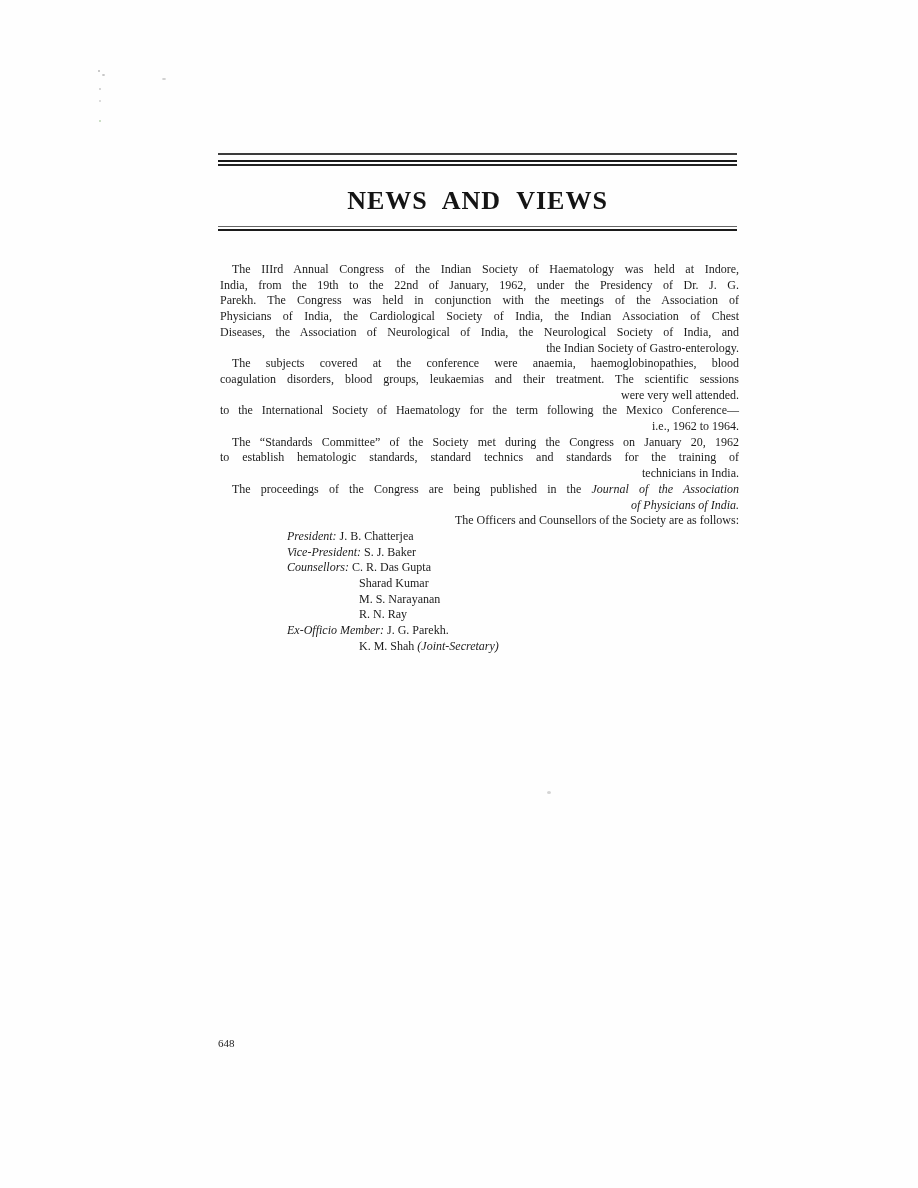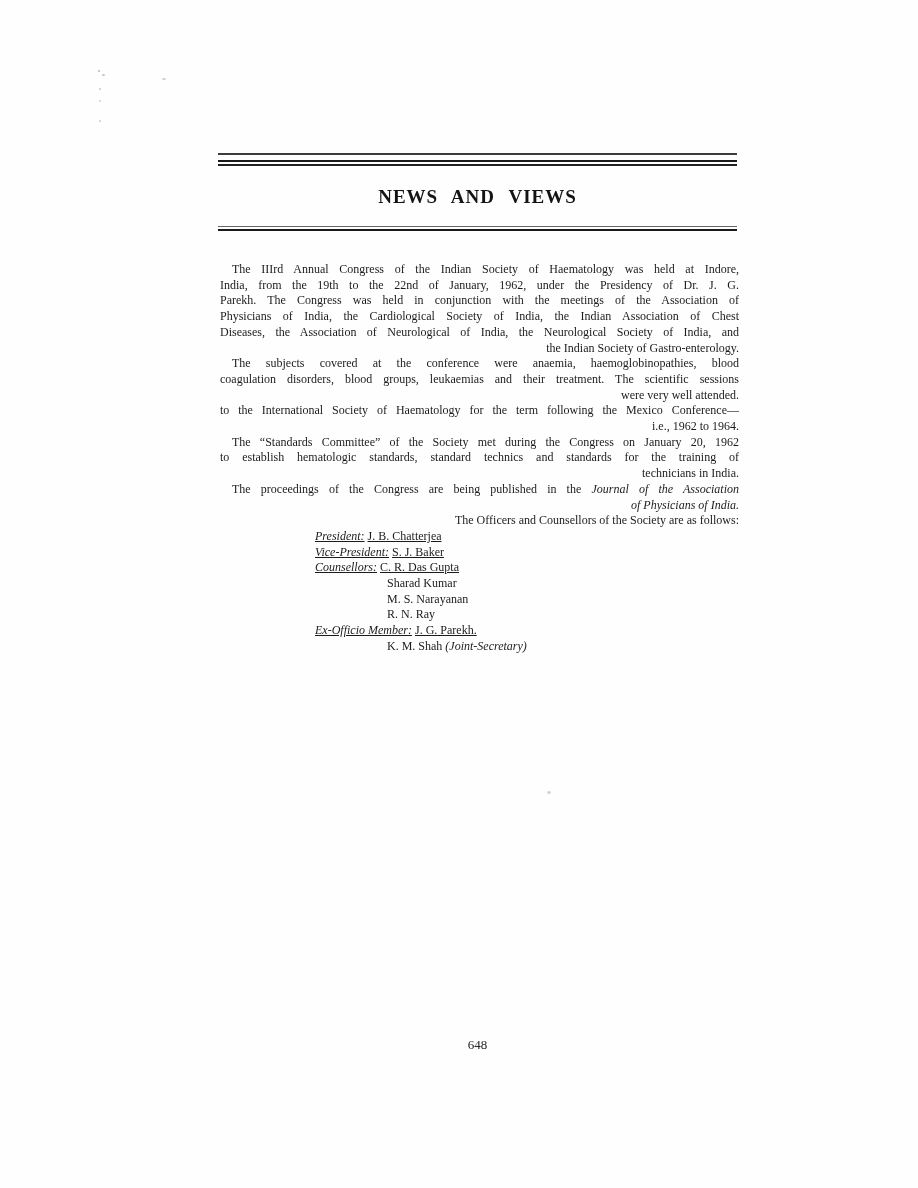--- a/index.html
+++ b/index.html
@@ -18,45 +18,45 @@
   .rule-top-1 { top: 153px; height: 2px; background: #3c3c3c; }
   .rule-top-2 { top: 160px; height: 2px; background: #191919; }
   .rule-top-3 { top: 163.5px; height: 2px; background: #222; }
   .rule-under-1 { top: 226px; height: 1px; background: #666; }
   .rule-under-2 { top: 228.5px; height: 2.5px; background: #1b1b1b; }
 
   
   .title {
     position: absolute; top: 186px; left: 218px; width: 519px;
     text-align: center;
-    font-size: 19px; font-weight: bold;
+    font-size: 26px; font-weight: bold;
     letter-spacing: 1px; word-spacing: 8px;
     color: #141414;
   }
 
   
   .content {
     position: absolute; left: 220px; top: 262px; width: 519px;
     font-size: 12px; line-height: 15.7px;
     color: #1b1b1b;
   }
   .ln { text-align: justify; text-align-last: justify; }
   .natural { text-align: right; text-align-last: auto; }
   .first { padding-left: 12px; }
   .it { font-style: italic; }
 
   
-  .officers { margin-left: 95px; text-decoration: underline; }
+  .officers { margin-left: 67px; }
   .off-row .role { font-style: italic; margin-right: 3px; }
   .off-row .cont { padding-left: 72px; display: inline-block; }
 
   
   .page-number {
     position: absolute; left: 218px; width: 519px; top: 1037px;
-    text-align: center; font-size: 13px; color: #222;
+    font-size: 11px; color: #222;
   }
 
   
   .speck { position: absolute; border-radius: 50%; }
   .s1 { left: 98px;  top: 70px;  width: 2px; height: 2px; background: #b9b9b9; }
   .s2 { left: 102px; top: 74px;  width: 3px; height: 2px; background: #c4c4c4; }
   .s3 { left: 99px;  top: 88px;  width: 2px; height: 2px; background: #c9c9c9; }
   .s4 { left: 99px;  top: 100px; width: 2px; height: 2px; background: #d2d2d2; }
   .s5 { left: 162px; top: 78px;  width: 4px; height: 2px; background: #cfcfcf; }
   .s6 { left: 99px;  top: 120px; width: 2px; height: 2px; background: #bcd4b4; }

